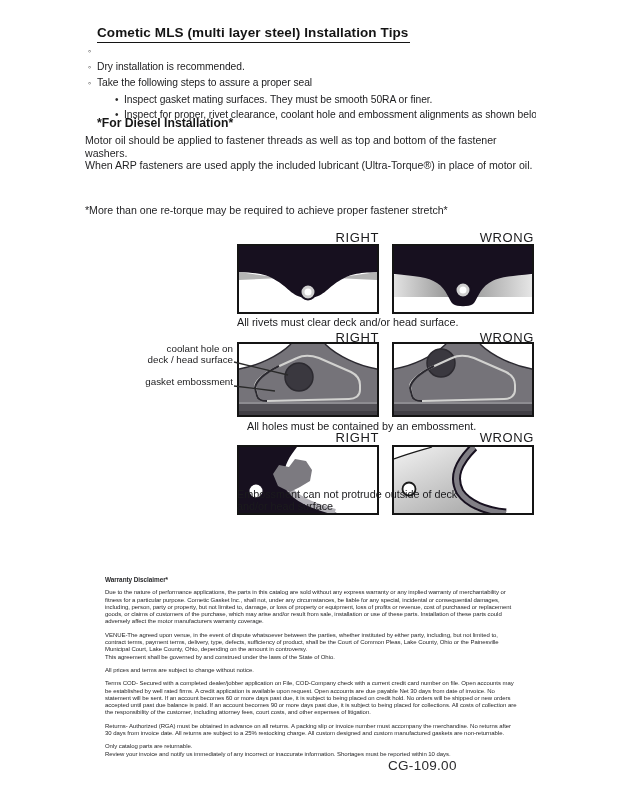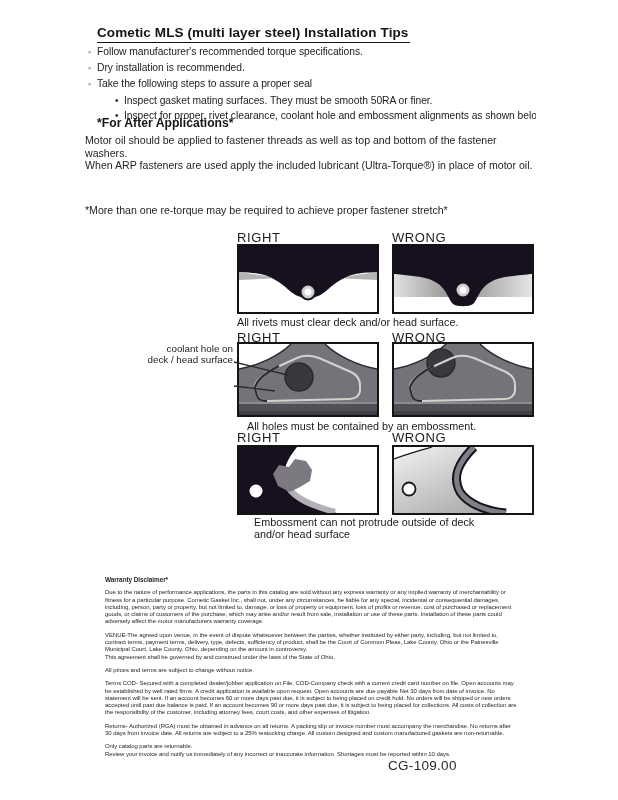--- a/index.html
+++ b/index.html
@@ -13,21 +13,21 @@
   .bullets{left:88px;top:44px;font-size:10.3px;letter-spacing:-.05px;line-height:15.2px;white-space:nowrap;}
   .b-row{display:flex;align-items:baseline;}
   .b-row .glyph{width:9px;color:#2a2a2a;font-size:9px;flex:0 0 auto;}
   .b-sub{margin-left:27px;}
   .b-sub .glyph{font-size:10px;}
 
   .diesel-h{left:97px;top:116px;font-size:12.2px;font-weight:bold;color:#161616;}
   .para{left:85px;width:450px;font-size:10.6px;line-height:12.6px;white-space:pre-line;color:#1f1f21;}
   .para1{top:134px;} .para2{top:162px;} .para3{top:204px;}
 
-  .rw-label{position:absolute;width:142px;text-align:left;font-size:13px;letter-spacing:.6px;color:#1b1b1d;}
+  .rw-label{position:absolute;width:142px;text-align:right;font-size:13px;letter-spacing:.6px;color:#1b1b1d;}
   .frame{position:absolute;border:2px solid #141414;line-height:0;background:#fff;}
   .caption{position:absolute;font-size:10.8px;color:#1b1b1d;white-space:pre-line;line-height:11.8px;}
 
   .row2{left:110px;top:330px;width:430px;height:104px;}
   .row2 .local-label{top:0;}
   .ann{position:absolute;right:307px;text-align:right;font-size:9.8px;line-height:11px;
        color:#1b1b1d;white-space:pre-line;width:200px;}
   .ann-coolant{top:13px;} .ann-emboss{top:46px;}
   .leader{position:absolute;left:0;top:0;pointer-events:none;}
 
@@ -41,41 +41,40 @@
 </head>
 <body>
 
 <div class="page">
 
   <div class="abs title">Cometic MLS (multi layer steel) Installation Tips</div>
 
   <div class="abs bullets">
     <div class="b-row">
       <span class="glyph">◦</span>
-      <span>Follow manufacturer's recommended torque specifications.</span>
     </div>
     <div class="b-row">
       <span class="glyph">◦</span>
       <span>Dry installation is recommended.</span>
     </div>
     <div class="b-row">
       <span class="glyph">◦</span>
       <span>Take the following steps to assure a proper seal</span>
     </div>
     <div class="b-row b-sub">
       <span class="glyph">•</span>
       <span>Inspect gasket mating surfaces.  They must be smooth 50RA or finer.</span>
     </div>
     <div class="b-row b-sub">
       <span class="glyph">•</span>
       <span>Inspect for proper, rivet clearance, coolant hole and embossment alignments as shown below.</span>
     </div>
   </div>
 
-  <div class="abs diesel-h">*For After Applications*</div>
+  <div class="abs diesel-h">*For Diesel Installation*</div>
   <div class="abs para para1">Motor oil should be applied to fastener threads as well as top and bottom of the fastener washers.
 When ARP fasteners are used apply the included lubricant (Ultra-Torque®) in place of motor oil.</div>
   <div class="abs para para3">*More than one re-torque may be required to achieve proper fastener stretch*</div>
 
   <div class="rw-label" style="left:237px;top:230px;">RIGHT</div>
   <div class="rw-label" style="left:392px;top:230px;">WRONG</div>
 
   <div class="frame" style="left:237px;top:244px;">
     <svg width="138" height="66" viewBox="0 0 138 66">
       <rect x="0" y="0" width="138" height="66" fill="#ffffff"></rect>
@@ -106,20 +105,21 @@
   </div>
 
   <div class="caption" style="left:237px;top:317px;">All rivets must clear deck and/or head surface.</div>
 
   <div class="abs row2">
     <div class="rw-label local-label" style="left:127px;">RIGHT</div>
     <div class="rw-label local-label" style="left:282px;">WRONG</div>
 
     <div class="ann ann-coolant">coolant hole on
 deck / head surface</div>
+    <div class="ann ann-emboss">gasket embossment</div>
 
     <div class="frame" style="left:127px;top:12px;">
       <svg width="138" height="71" viewBox="0 0 138 71">
         <rect x="0" y="0" width="138" height="71" fill="#757379"></rect>
         <path d="M0,0 H52 C40,12 18,22 0,25 Z" fill="#ffffff"></path>
         <path d="M138,0 H86 C98,12 120,22 138,25 Z" fill="#ffffff"></path>
         <path d="M52,0 C40,12 18,22 0,25" fill="none" stroke="#2b2930" stroke-width="1.5"></path>
         <path d="M86,0 C98,12 120,22 138,25" fill="none" stroke="#2b2930" stroke-width="1.5"></path>
         <line x1="0" y1="59" x2="138" y2="59" stroke="#96949a" stroke-width="1.5"></line>
         <rect x="0" y="60" width="138" height="11" fill="#525056"></rect>
@@ -177,21 +177,21 @@
       </defs>
       <rect x="0" y="0" width="138" height="66" fill="#ffffff"></rect>
       <path d="M38,0 H80 C64,16 58,30 66,45 C74,57 92,64 112,66 H0 V12 C16,6 28,3 38,0 Z" fill="url(#gradW3)"></path>
       <path d="M38,0 C28,3 16,6 0,12" fill="none" stroke="#1a1a1a" stroke-width="1.2"></path>
       <path d="M80,0 C64,16 58,30 66,45 C74,57 92,64 112,66" fill="none" stroke="#17101f" stroke-width="9"></path>
       <path d="M80,0 C64,16 58,30 66,45 C74,57 92,64 112,66" fill="none" stroke="#807e85" stroke-width="5"></path>
       <circle cx="15" cy="42" r="6.5" fill="#ffffff" stroke="#1a1a1a" stroke-width="1.8"></circle>
     </svg>
   </div>
 
-  <div class="caption" style="left:237px;top:517px;margin-left:17px;">Embossment can not protrude outside of deck
+  <div class="caption" style="left:237px;top:489px;">Embossment can not protrude outside of deck
 and/or head surface</div>
 
   <div class="abs legal">
     <p class="legal-h">Warranty Disclaimer*</p>
     <p>Due to the nature of performance applications, the parts in this catalog are sold without any express warranty or any implied warranty of merchantability or fitness for a particular purpose.  Cometic Gasket Inc., shall not, under any circumstances, be liable for any special, incidental or consequential damages, including, person, party or property, but not limited to, damage, or loss of property or equipment, loss of profits or revenue, cost of purchased or replacement goods, or claims of customers of the purchase, which may arise and/or result from sale, installation or use of these parts.  Installation of these parts could adversely affect the motor manufacturers warranty coverage.</p>
     <p>VENUE-The agreed upon venue, in the event of dispute whatsoever between the parties, whether instituted by either party, including, but not limited to, contract terms, payment terms, delivery, type, defects, sufficiency of product, shall be the Court of Common Pleas, Lake County, Ohio or the Painesville Municipal Court, Lake County, Ohio, depending on the amount in controversy.
 This agreement shall be governed by and construed under the laws of the State of Ohio.</p>
     <p>All prices and terms are subject to change without notice.</p>
     <p>Terms COD- Secured with a completed dealer/jobber application on File, COD-Company check with a current credit card number on file.  Open accounts may be established by well rated firms.  A credit application is available upon request.  Open accounts are due payable Net 30 days from date of invoice.  No statement will be sent.  If an account becomes 60 or more days past due, it is subject to being placed on credit hold.  No orders will be shipped or new orders accepted until past due balance is paid.  If an account becomes 90 or more days past due, it is subject to being placed for collections.  All costs of collection are the responsibility of the customer, including attorney fees, court costs, and other expenses of litigation.</p>
     <p>Returns- Authorized (RGA) must be obtained in advance on all returns.  A packing slip or invoice number must accompany the merchandise.  No returns after 30 days from invoice date.  All returns are subject to a 25% restocking charge.  All custom designed and custom manufactured gaskets are non-returnable.</p>

